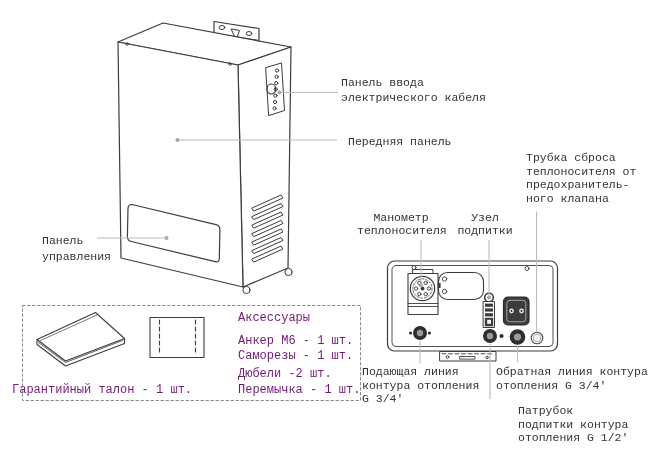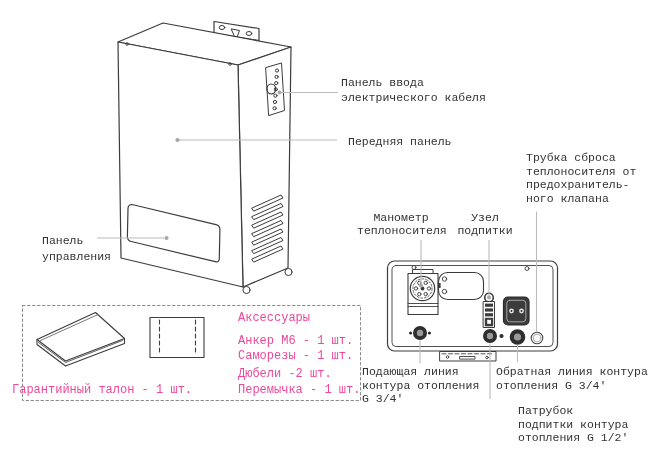--- a/index.html
+++ b/index.html
@@ -6,21 +6,21 @@
   .stage {
     position:relative; width:660px; height:468px; background:#fff;
     font-family:Liberation Mono, monospace; color:#333; overflow:hidden;
   }
   .stage svg { position:absolute; left:0; top:0; }
   .label {
     position:absolute; font-size:11.5px; line-height:13.5px; color:#333;
     white-space:pre-line;
   }
   .label.center { text-align:center; }
-  .acc { position:absolute; font-size:12px; line-height:13px; color:#ec4899; white-space:pre-line; }
+  .acc { position:absolute; font-size:12px; line-height:13px; color:#701a75; white-space:pre-line; }
 </style>
 </head>
 <body>
 
 <div class="stage">
 
   <svg width="660" height="468" viewBox="0 0 660 468">
 
     <g stroke="#3c3c3c" stroke-width="1.2" fill="none" stroke-linejoin="round" stroke-linecap="round">
 

